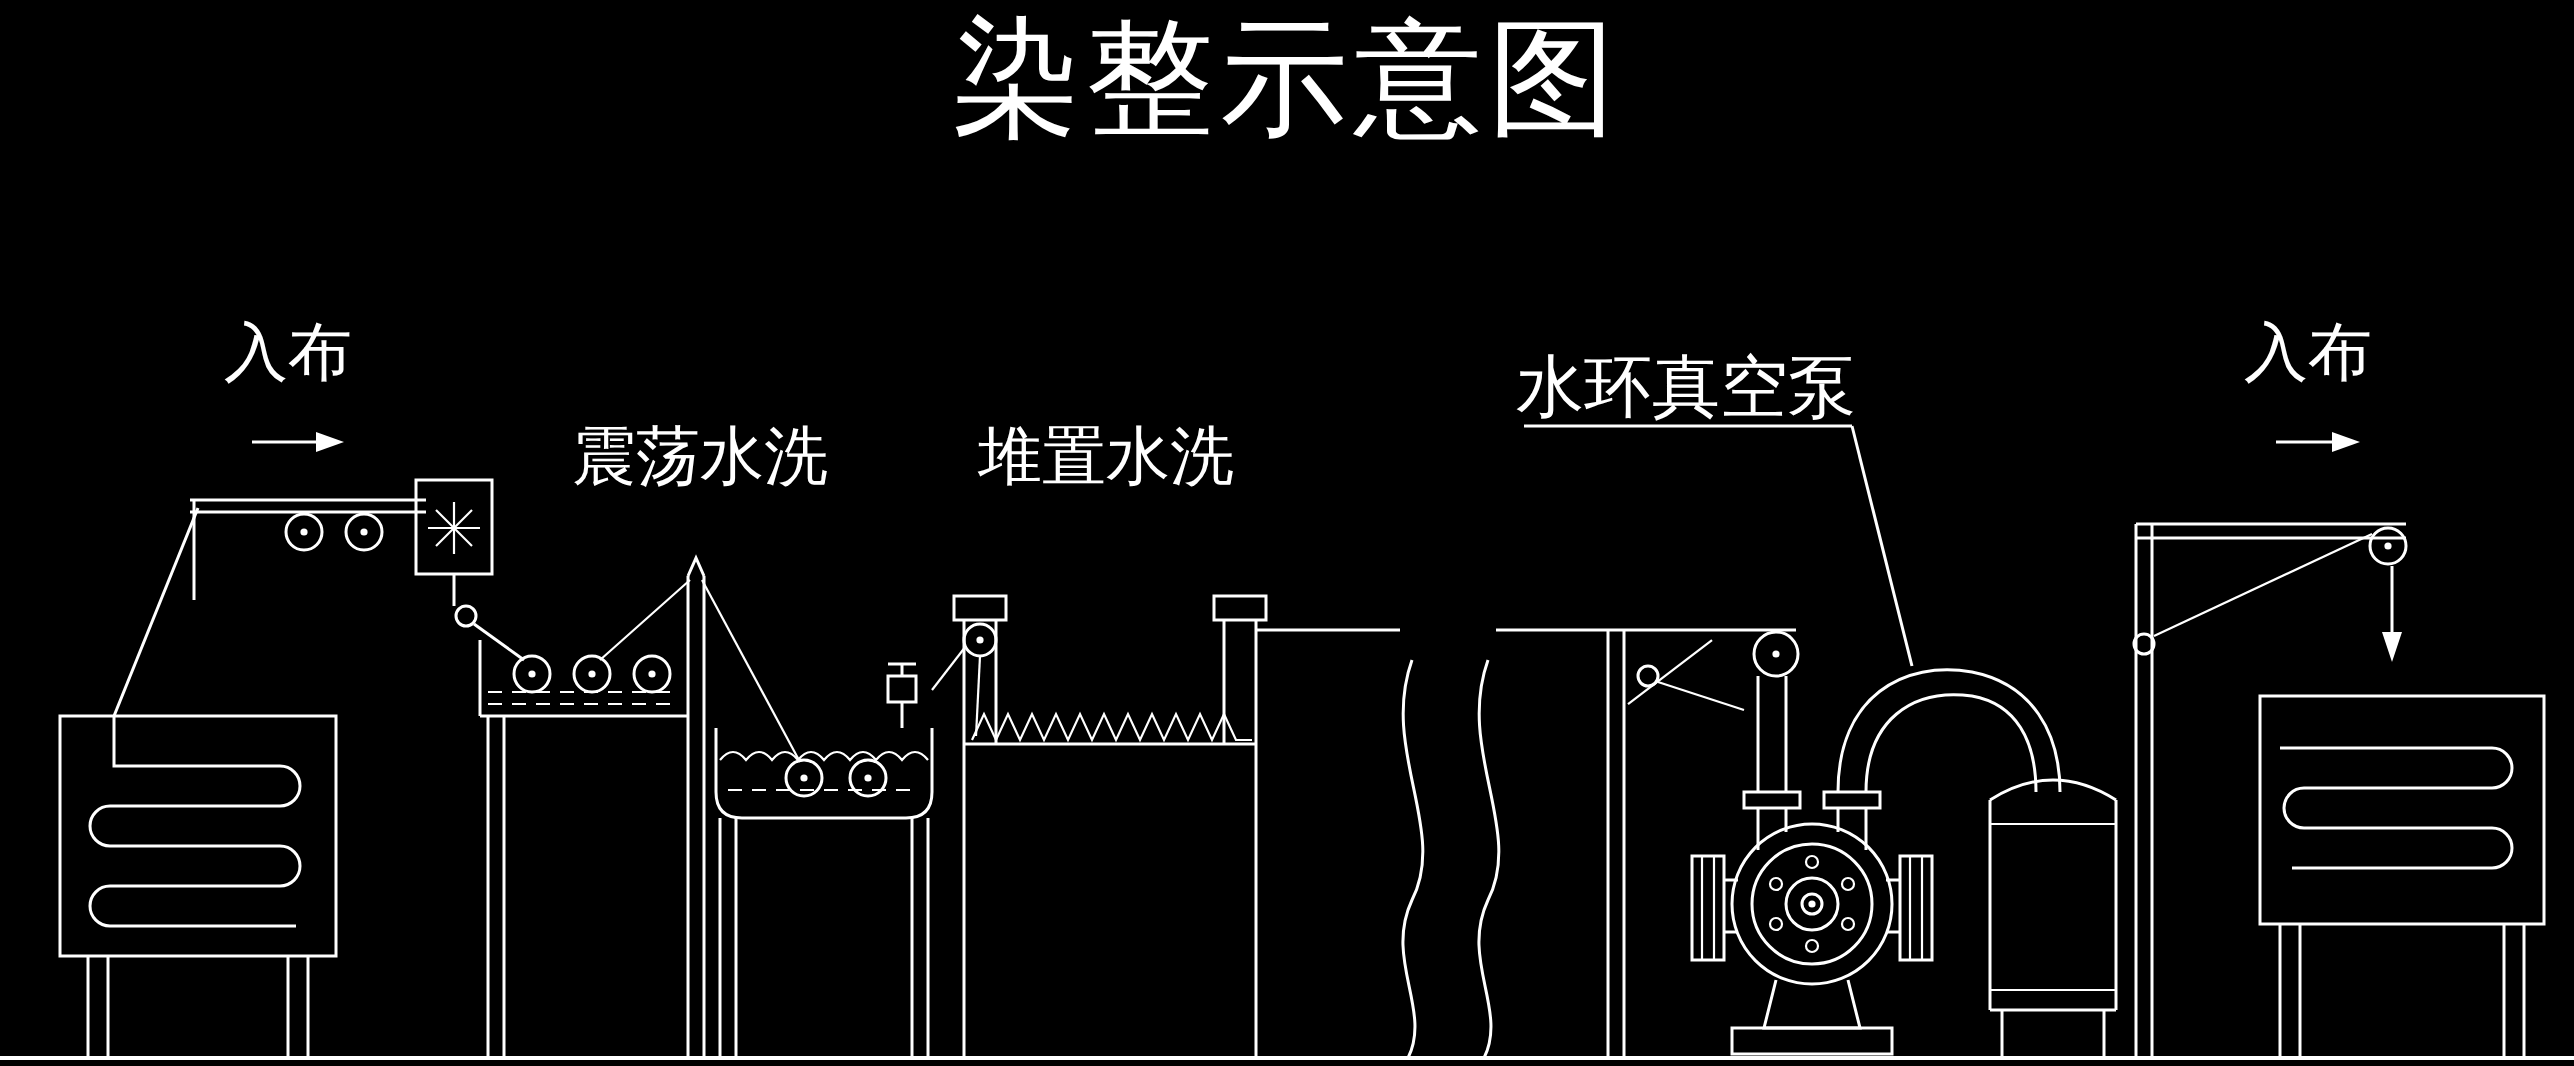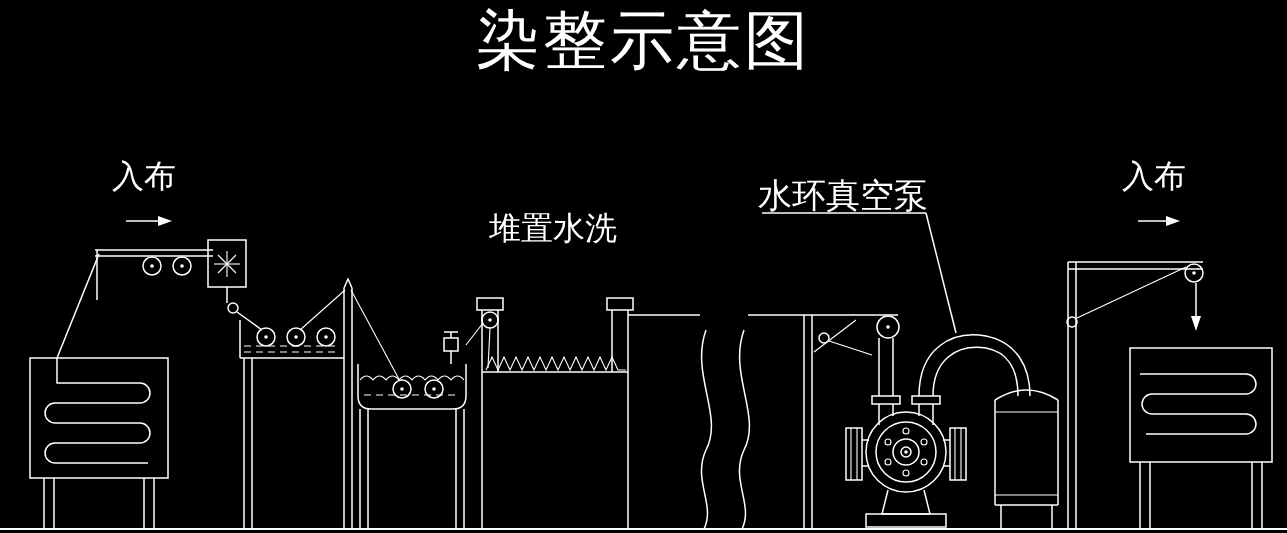--- a/index.html
+++ b/index.html
@@ -1,17 +1,17 @@
 <!DOCTYPE html>
 <html><head>
 <meta charset="utf-8">
 <style>
   html,body{margin:0;padding:0;background:#000;}
   #stage{position:relative;width:1287px;height:533px;background:#000;overflow:hidden;
-         font-family:Liberation Sans, sans-serif;}
+         font-family:Liberation Serif, serif;}
   svg{position:absolute;left:0;top:0;}
   svg *{vector-effect:non-scaling-stroke;}
   .lines{stroke:#fff;stroke-width:1.5;fill:none;}
   .thin{stroke-width:1.1;}
   .dot{fill:#fff;stroke:none;}
   .head{fill:#fff;stroke:none;}
   .label{position:absolute;color:#fff;white-space:nowrap;line-height:1;}
   .title{left:0;right:0;top:8px;text-align:center;font-size:64px;letter-spacing:3px;}
   .lbl36{font-size:32px;}
   .lbl34{font-size:34px;}
@@ -212,17 +212,18 @@
     </g>
     <g class="lines">
       <line x1="1138" y1="221" x2="1168" y2="221"></line>
       <polygon class="head" points="1180,221 1166,216 1166,226"></polygon>
     </g>
 
   </svg>
 
   <div class="label title">染整示意图</div>
   <div class="label lbl36" style="left:112px;top:160px;">入布</div>
+  <div class="label lbl36" style="left:286px;top:212px;">震荡水洗</div>
   <div class="label lbl36" style="left:489px;top:212px;">堆置水洗</div>
   <div class="label lbl34" style="left:758px;top:178px;">水环真空泵</div>
   <div class="label lbl36" style="left:1122px;top:160px;">入布</div>
 
 </div>
 
 </body></html>

